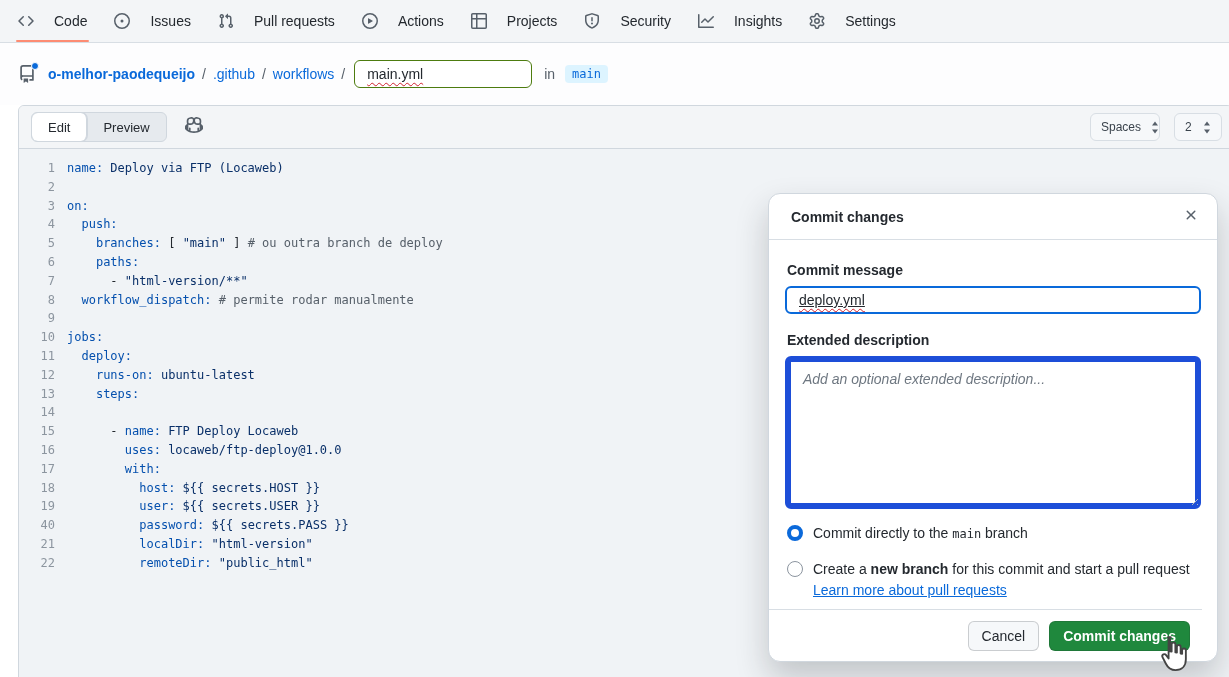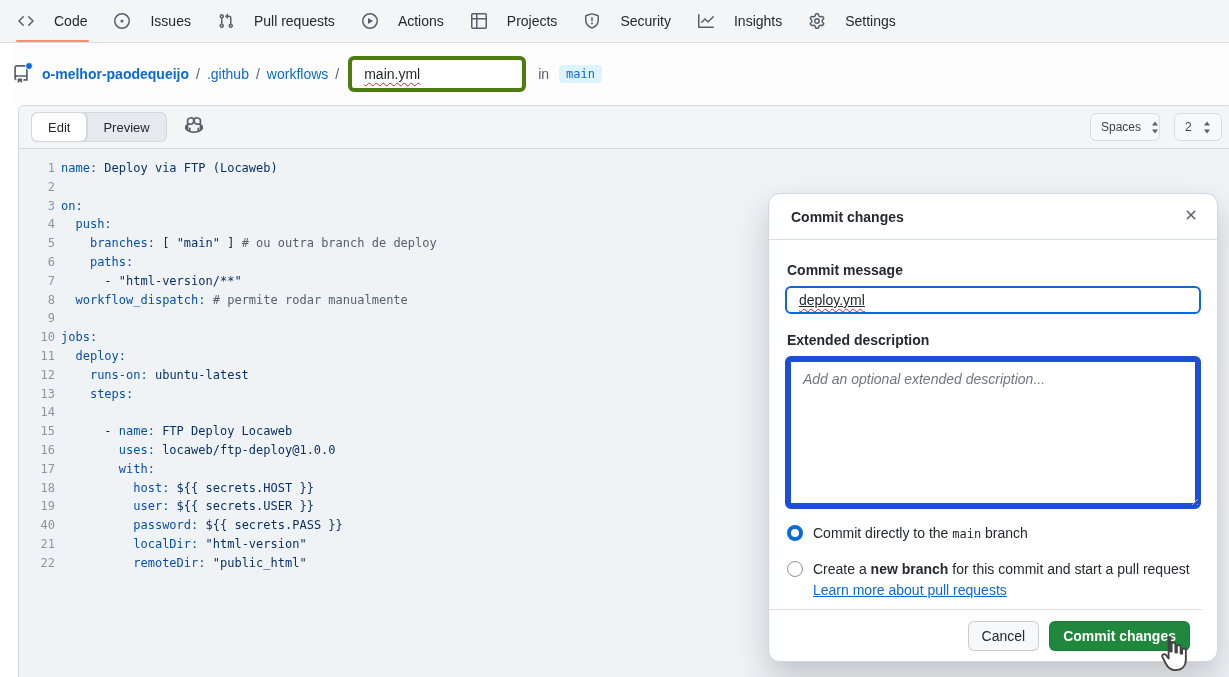--- a/index.html
+++ b/index.html
@@ -9,30 +9,30 @@
   
   .repo-nav { height:43px; background:#f3f5f7; border-bottom:1px solid #d8dee4;
     display:flex; align-items:stretch; padding-left:18px; gap:27px; }
   .nav-tab { display:flex; align-items:center; gap:20px; position:relative;
     font-size:14px; color:#24292f; cursor:pointer; }
   .nav-tab .ic { display:flex; color:#57606a; }
   .nav-tab.active::after { content:""; position:absolute; left:-2px; right:-2px;
     bottom:0; height:2.5px; border-radius:3px; background:#fd8c73; }
 
   
-  .crumb-row { height:62px; display:flex; align-items:center; 
-    background:#fdfdfe; font-size:14px;margin-left:12px; }
+  .crumb-row { height:62px; display:flex; align-items:center; padding-left:18px;
+    background:#fdfdfe; font-size:14px; }
   .repo-ic-wrap { position:relative; display:flex; color:#57606a; margin-right:12px; }
   .repo-dot { position:absolute; top:-3px; right:-3px; width:8px; height:8px;
     border-radius:50%; background:#0969da; border:1.5px solid #fdfdfe; }
   .crumb-link { color:#0969da; text-decoration:none; cursor:pointer; }
   .crumb-repo { font-weight:700; }
   .crumb-sep { color:#57606a; margin:0 7px; }
-  .fake-input { background:#fff; border:4px solid #4d7c0f; border-radius:6px;
-    height:36px; display:flex; align-items:center; padding:0 12px; }
+  .fake-input { background:#fff; border:1px solid #4d7c0f; border-radius:6px;
+    height:28px; display:flex; align-items:center; padding:0 12px; }
   .filename-box { width:178px; margin-left:2px; color:#24292f; }
   .wavy { text-decoration:underline; text-decoration-style:wavy;
     text-decoration-color:#cf222e; text-decoration-thickness:1px; text-underline-offset:3px; }
   .in-label { color:#57606a; margin:0 10px 0 12px; }
   .branch-badge { background:#ddf4ff; color:#0969da; border-radius:4px;
     font-family:"DejaVu Sans Mono",monospace; font-size:12px; padding:2px 7px; cursor:pointer; }
 
   
   .editor { position:absolute; left:18px; top:105px; width:1215px; height:580px;
     border:1px solid #d0d7de; border-radius:6px 6px 0 0; background:#f0f3f6; overflow:hidden; }
@@ -50,21 +50,21 @@
     font-size:12px; color:#3a434c; cursor:pointer; }
   .mini-select .caret { display:flex; color:#57606a; }
   .sel-spaces { width:70px; justify-content:space-between; }
   .sel-size { width:48px; justify-content:space-between; }
 
   .code-area { padding-top:10px; font-family:"DejaVu Sans Mono",monospace;
     font-size:12px; line-height:18.8px; }
   .code-line { display:flex; white-space:pre; }
   .ln { width:36px; text-align:right; color:#8c959f; flex:none;
     -webkit-user-select:none; user-select:none; }
-  .lc { margin-left:6px; }
+  .lc { margin-left:12px; }
   .c-k { color:#0550ae; } .c-v { color:#0a3069; } .c-s { color:#0a3069; }
   .c-c { color:#57606a; } .c-p { color:#24292f; } .c-t { color:#24292f; }
 
   
   .dialog { position:absolute; left:768px; top:193px; width:450px; height:469px;
     background:#fff; border:1px solid #d0d7de; border-radius:12px;
     box-shadow:0 16px 32px rgba(31,35,40,0.22); z-index:10; }
   .dlg-head { height:46px; display:flex; align-items:center;
     padding:0 10px 0 22px; border-bottom:1px solid #d8dee4; }
   .dlg-title { font-size:14px; font-weight:600; }

